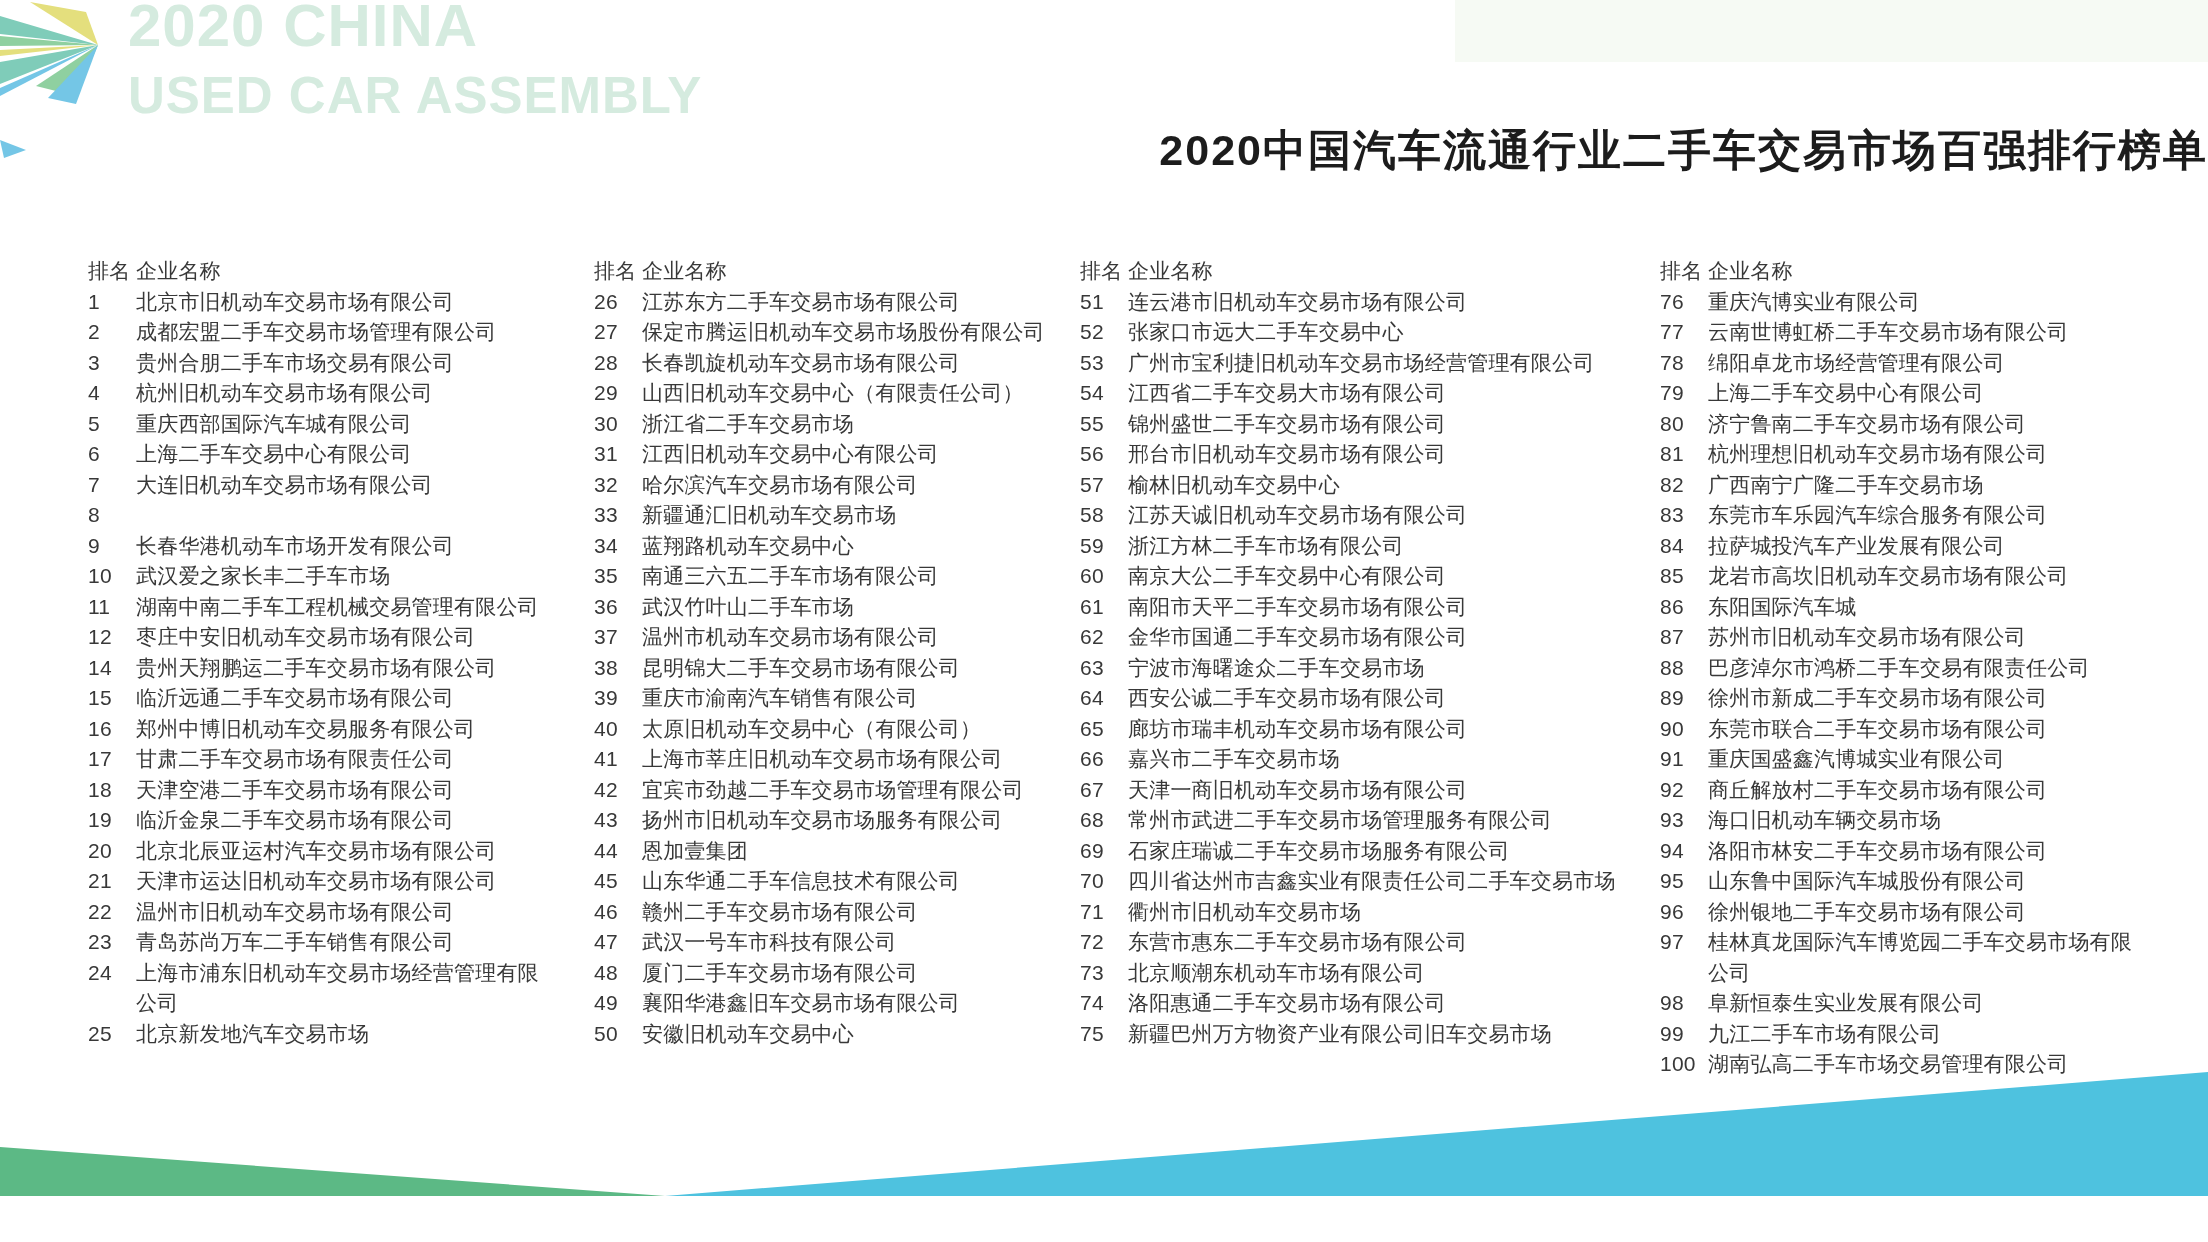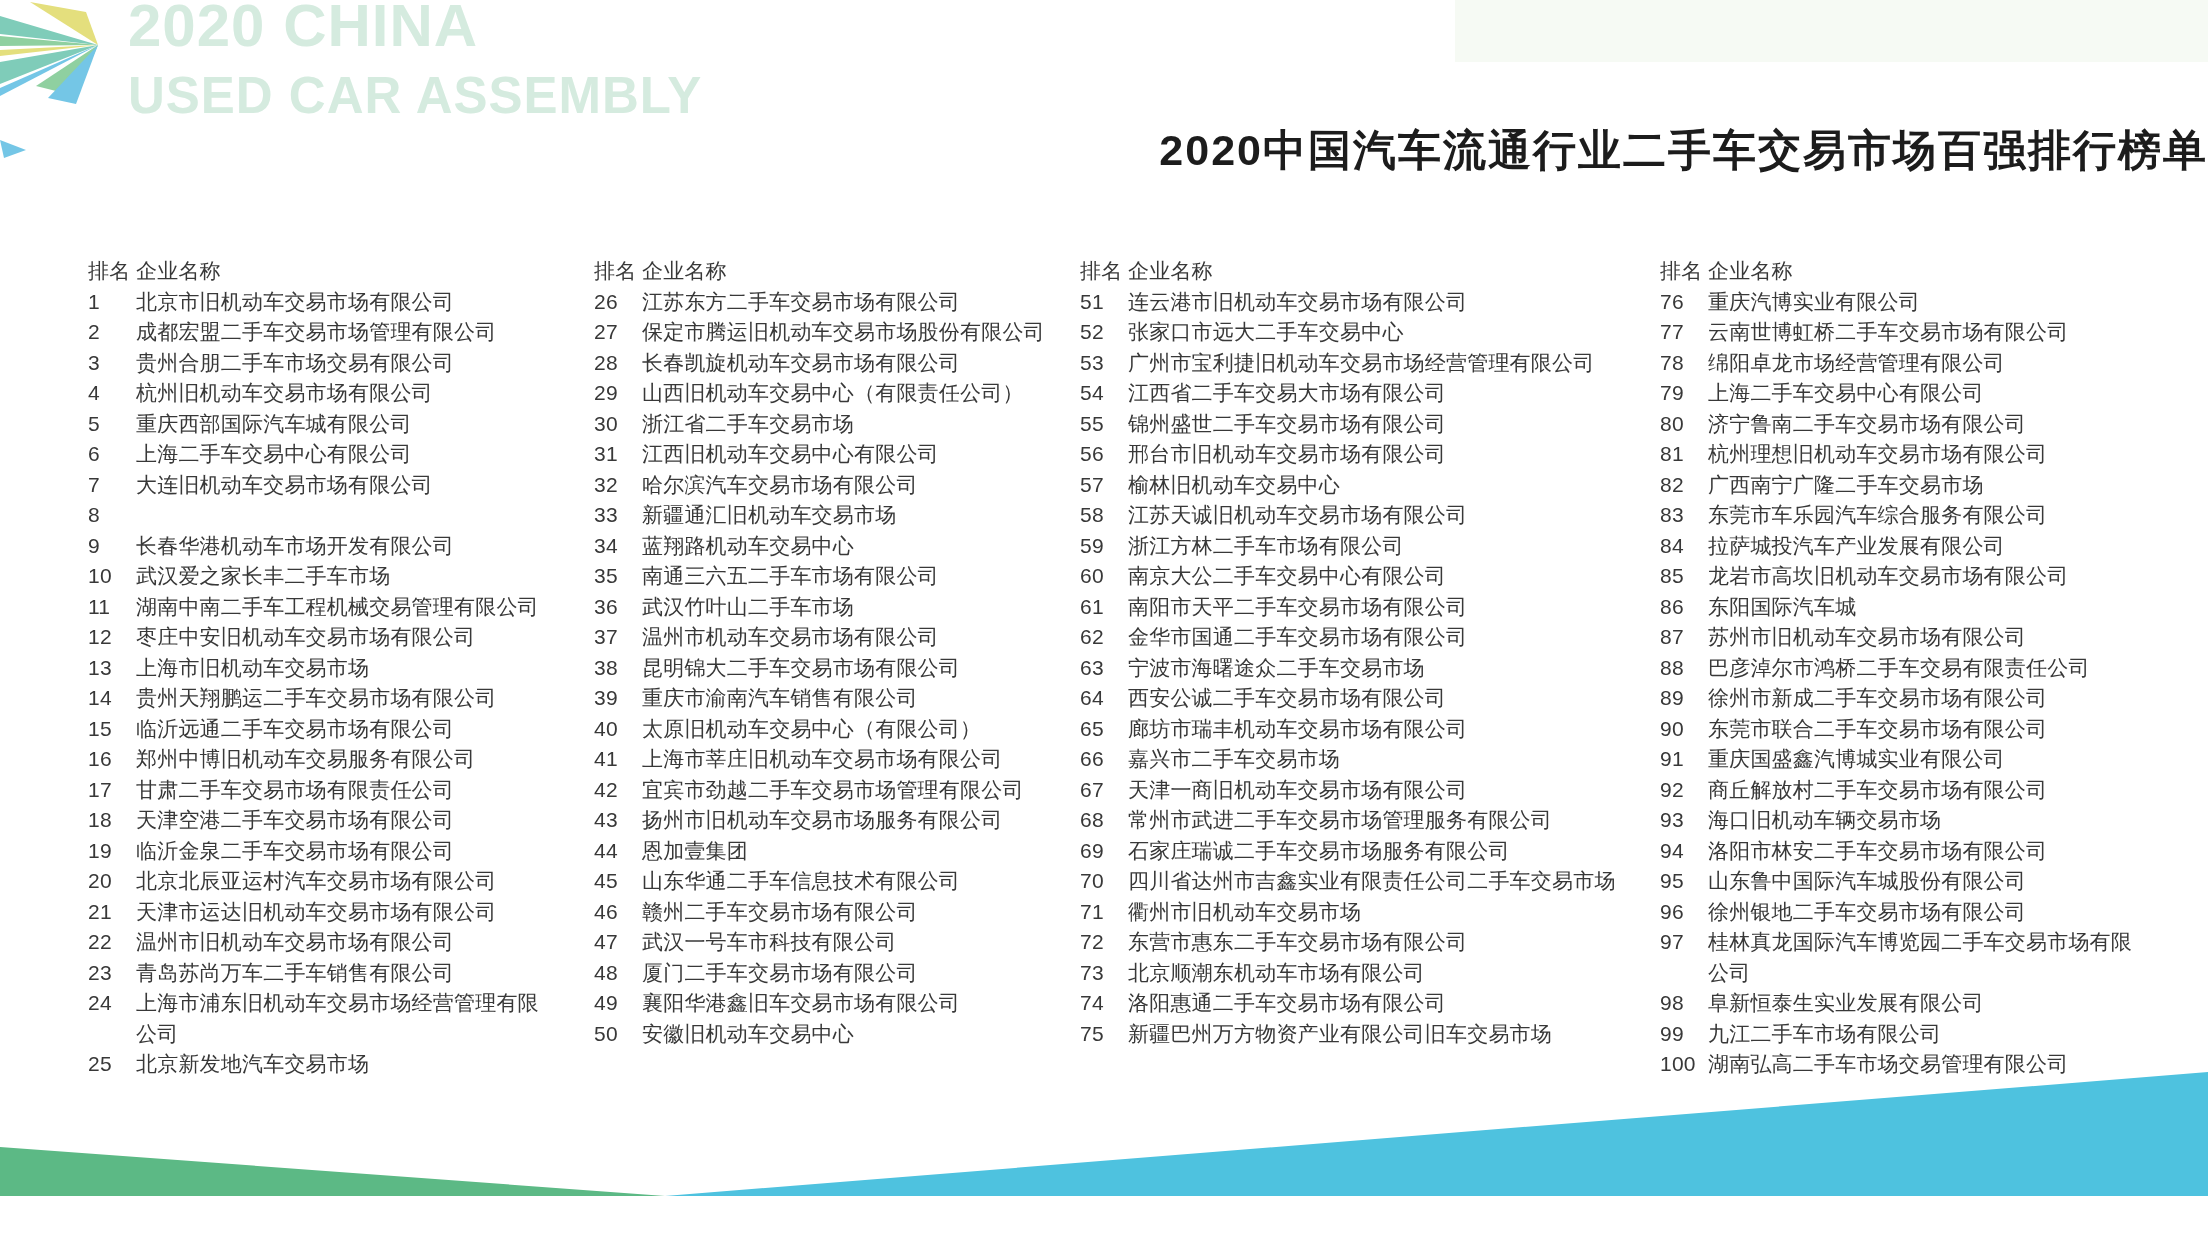--- a/index.html
+++ b/index.html
@@ -112,24 +112,20 @@
       </div>
       <div class="row">
         <span class="rank">11</span>
         <span class="name">湖南中南二手车工程机械交易管理有限公司</span>
       </div>
       <div class="row">
         <span class="rank">12</span>
         <span class="name">枣庄中安旧机动车交易市场有限公司</span>
       </div>
       <div class="row">
-        <span class="rank">13</span>
-        <span class="name">上海市旧机动车交易市场</span>
-      </div>
-      <div class="row">
         <span class="rank">14</span>
         <span class="name">贵州天翔鹏运二手车交易市场有限公司</span>
       </div>
       <div class="row">
         <span class="rank">15</span>
         <span class="name">临沂远通二手车交易市场有限公司</span>
       </div>
       <div class="row">
         <span class="rank">16</span>
         <span class="name">郑州中博旧机动车交易服务有限公司</span>

